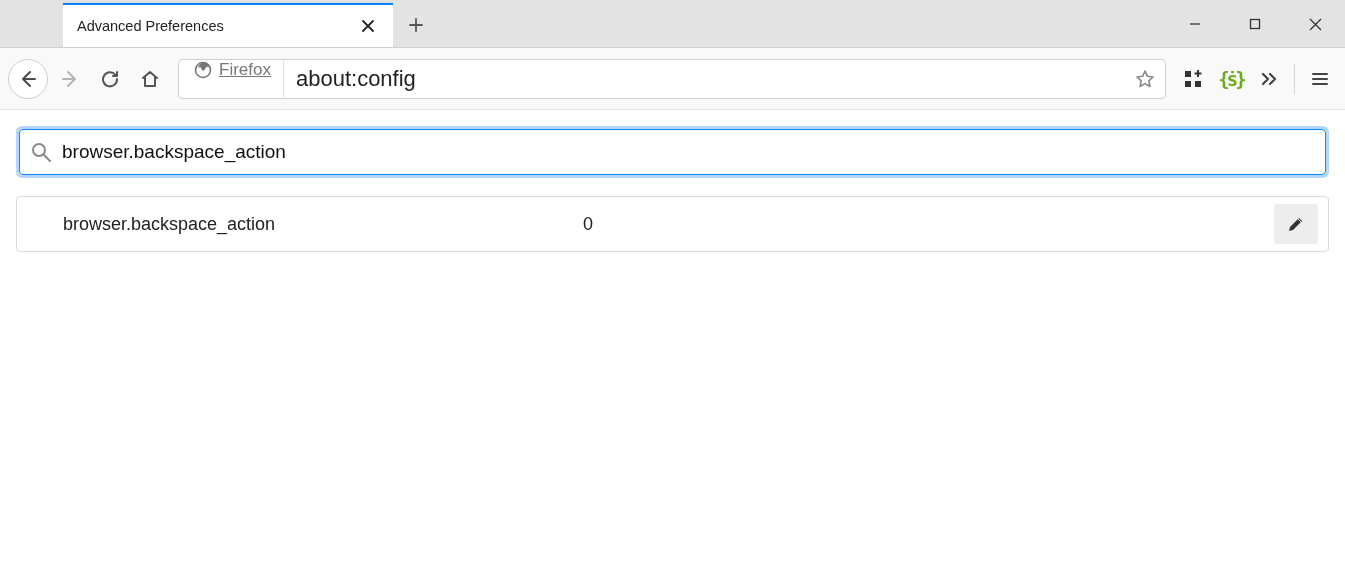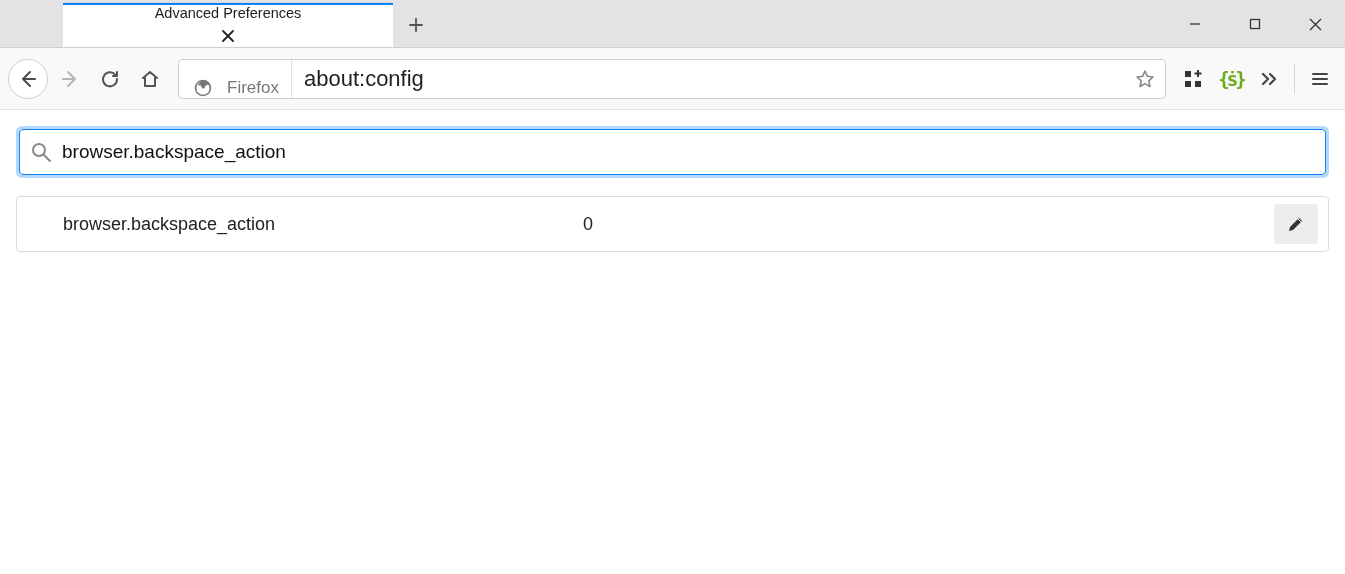--- a/index.html
+++ b/index.html
@@ -18,21 +18,20 @@
   .tab {
     height: 44px;
     min-width: 330px;
     background: #fff;
     border-top: 2px solid #0a84ff;
     display: flex;
     align-items: center;
     padding: 0 14px;
     position: relative;
     box-shadow: 0 -1px 0 rgba(0,0,0,0.05);
-    flex-direction: column;
   }
   .tab-title { flex: 1; font-size: 14.5px; color: #222; }
   .tab-close {
     width: 22px; height: 22px; display: flex; align-items: center; justify-content: center;
     cursor: pointer; border-radius: 3px; color: #222;
   }
   .newtab {
     width: 46px; height: 44px; display: flex; align-items: center; justify-content: center;
     cursor: pointer; color: #555;
   }
@@ -62,22 +61,22 @@
   .nav-btn {
     width: 36px; height: 36px; display: flex; align-items: center; justify-content: center;
     cursor: pointer; color: #555; border-radius: 4px;
   }
   .nav-btn.disabled { color: #b5b5b5; cursor: default; }
   .urlbar {
     flex: 1; height: 40px; background: #fff; border: 1px solid #cfcfcf; border-radius: 4px;
     display: flex; align-items: center; overflow: hidden; margin: 0 6px;
   }
   .urlbar-identity {
-    display: flex; align-items: flex-end; gap: 14px; padding: 0 12px 0 14px;
-    color: #777; font-size: 17px; border-right: 1px solid #e2e2e2; height: 100%;
+    display: flex; align-items: flex-start; gap: 6px; padding: 0 12px 0 14px;
+    color: #777; font-size: 17px; border-right: 1px solid #e2e2e2; height: 100%; text-decoration: underline;
   }
   .urlbar-input {
     flex: 1; border: none; outline: none; font-size: 22px; padding: 0 12px; color: #222;
     height: 100%; background: transparent;
   }
   .urlbar-star {
     width: 40px; height: 40px; display: flex; align-items: center; justify-content: center;
     color: #888; cursor: pointer;
   }
   .ext-icon {

